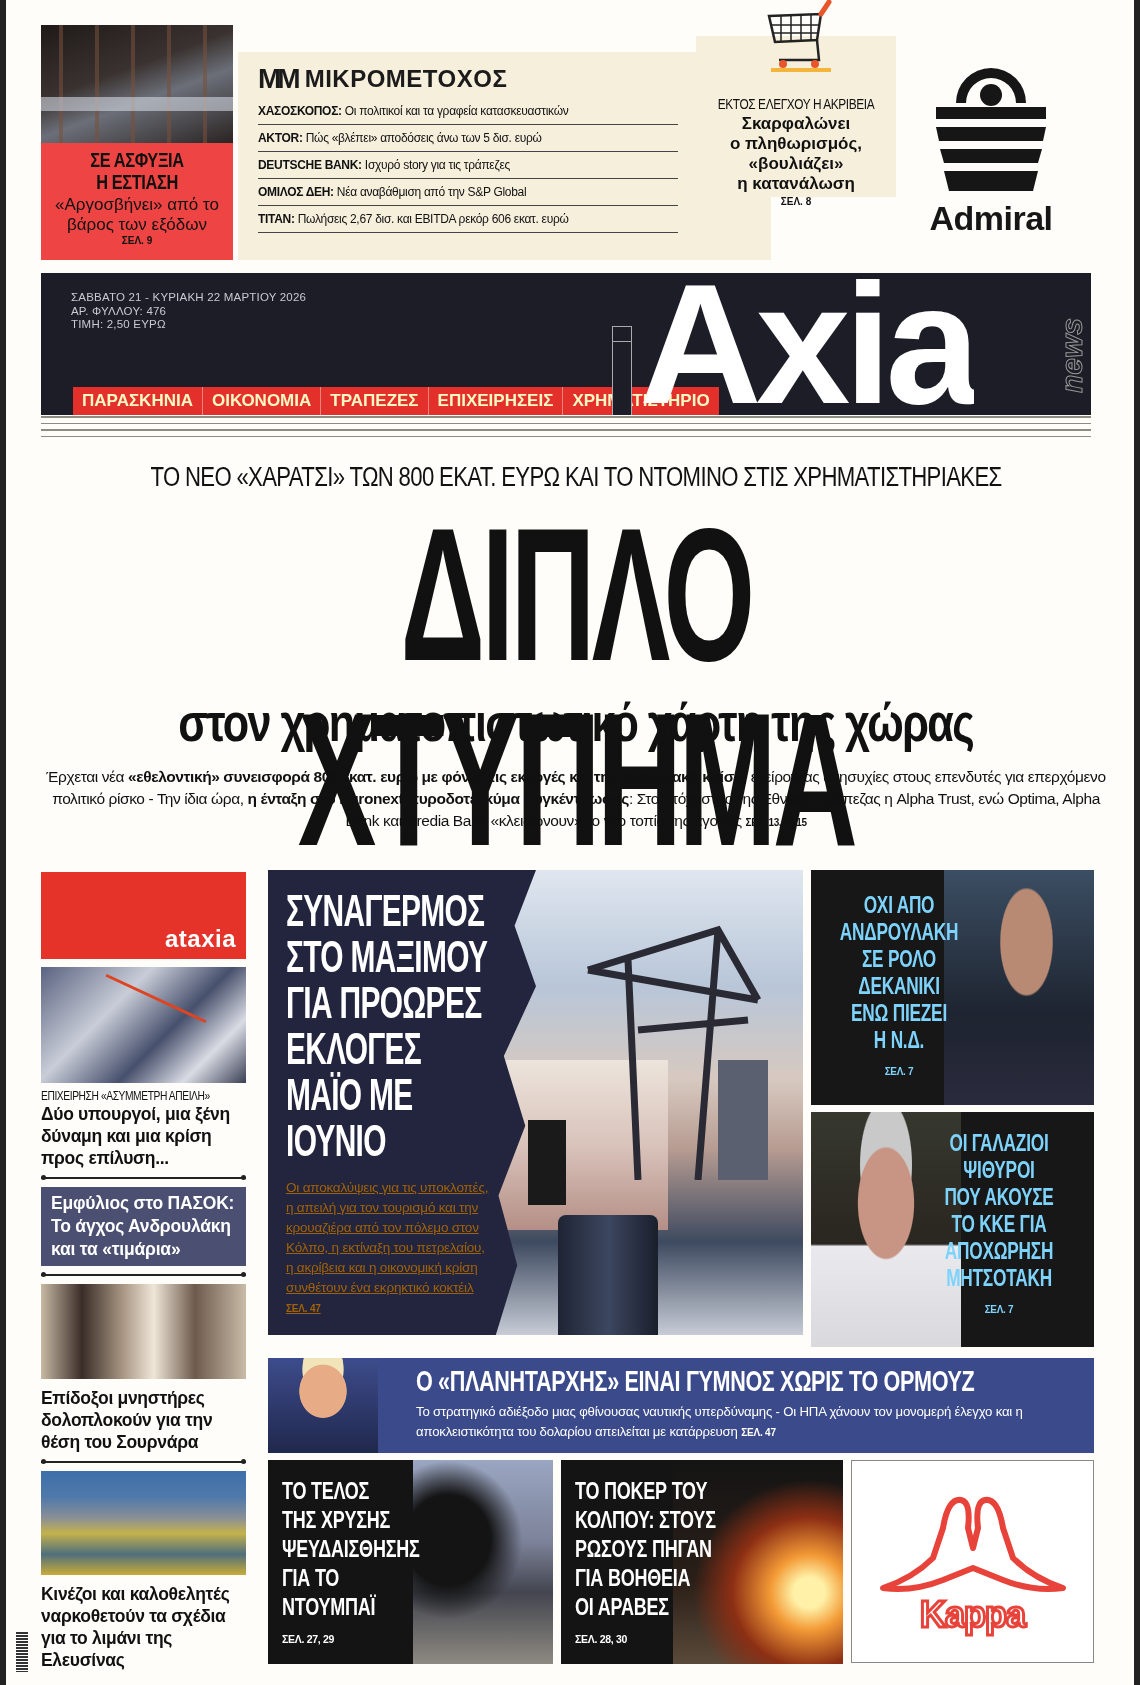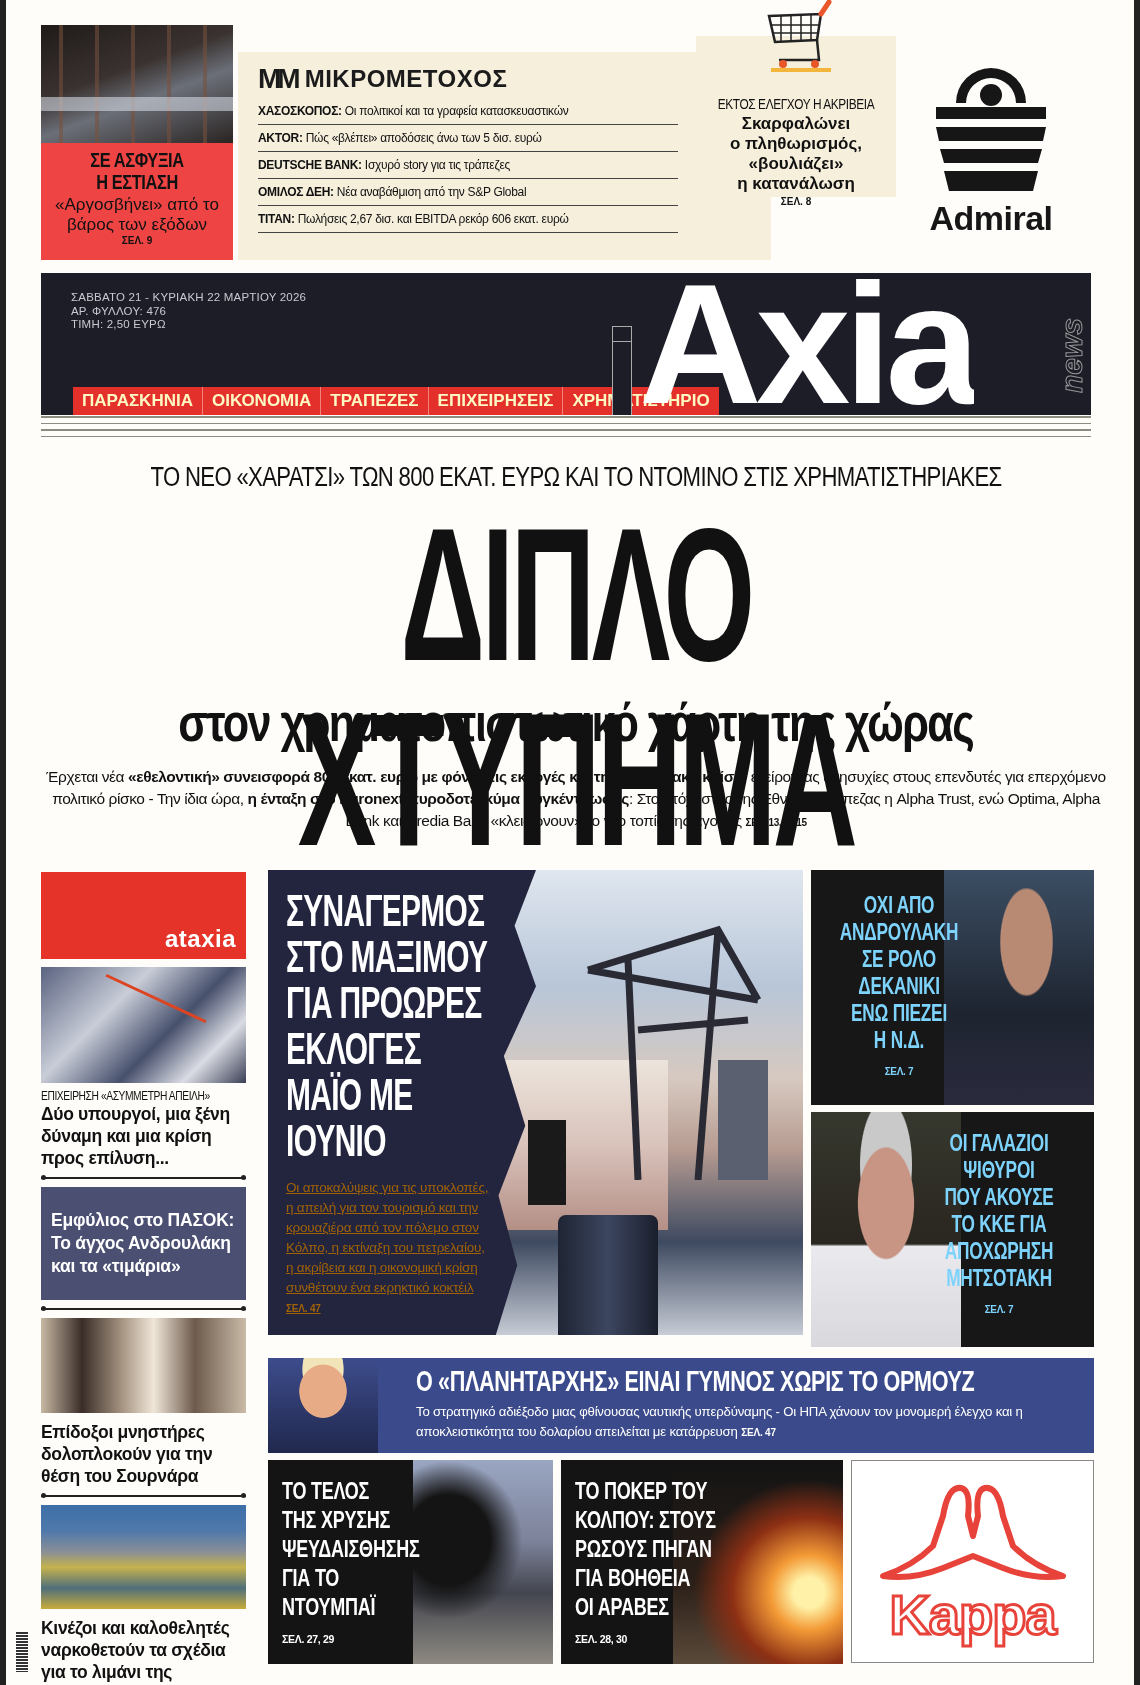--- a/index.html
+++ b/index.html
@@ -62,21 +62,21 @@
   .ataxia-box { height: 87px; background: #e6332a; position: relative; }
   .ataxia-box span { position: absolute; right: 10px; bottom: 6px; color: #fff; font-size: 24px; font-weight: 700; letter-spacing: .5px; }
   .ph { position: relative; overflow: hidden; }
   .ph-collage { height: 116px; margin-top: 8px; background: linear-gradient(135deg, #5a6380 0%, #c9cdd8 35%, #47506c 60%, #dadce4 80%, #3a3f55 100%); }
   .ph-collage::after { content: ""; position: absolute; left: 60px; top: 30px; width: 110px; height: 3px; background: #d42; transform: rotate(25deg); }
   .lc-kicker { font-size: 12.5px; margin-top: 6px; letter-spacing: -0.5px; transform: scaleX(.82); transform-origin: left; white-space: nowrap; }
   .lc-head { font-weight: 900; font-size: 17.5px; line-height: 22px; letter-spacing: -0.3px; }
   .sep { height: 2px; background: #222; margin: 8px 0; position: relative; }
   .sep::before, .sep::after { content: ""; position: absolute; top: -2px; width: 5px; height: 5px; background: #222; border-radius: 50%; }
   .sep::before { left: 0; } .sep::after { right: 0; }
-  .pasok-box { background: #4b4f72; color: #fff; font-weight: 900; font-size: 17.5px; line-height: 23px; padding: 22px 10px; letter-spacing: -0.2px; }
+  .pasok-box { background: #4b4f72; color: #fff; font-weight: 900; font-size: 17.5px; line-height: 23px; padding: 5px 10px; letter-spacing: -0.2px; }
   .ph-two { height: 95px; background: linear-gradient(90deg, #c8b9a4 0%, #3a2d28 20%, #a99784 40%, #efe6d8 55%, #6d5a4c 75%, #c9bba8 100%); }
   .ph-port { height: 104px; margin-top: 2px; background: linear-gradient(180deg, #3d6fa8 0%, #4f79ab 25%, #8a8f96 45%, #c4b24c 60%, #4f6f7c 80%, #c9ac3a 100%); }
 
   
   .center { position: absolute; left: 262px; top: 870px; width: 535px; height: 465px; background: #e8ecf2; overflow: hidden; }
   .center .dark { position: absolute; left: 0; top: 0; width: 268px; height: 465px; background: #23253e; clip-path: polygon(0 0, 100% 0, 92% 12%, 100% 25%, 88% 40%, 96% 55%, 86% 70%, 93% 85%, 85% 100%, 0 100%); }
   .center .scene { position: absolute; left: 200px; top: 0; width: 335px; height: 465px; background: linear-gradient(180deg, #dfe6ef 0%, #b8c6d8 25%, #d7c9c0 45%, #b79c92 60%, #3e4a60 80%, #c7ccd6 100%); }
   .crane { position: absolute; left: 300px; top: 40px; width: 200px; height: 270px; }
   .barrel { position: absolute; left: 290px; top: 345px; width: 100px; height: 120px; background: linear-gradient(90deg, #1e2433, #3d4660 50%, #1a1f2c); border-radius: 8px 8px 0 0; }
   .mansion { position: absolute; left: 230px; top: 190px; width: 170px; height: 170px; background: linear-gradient(180deg, #ece4dc 0%, #d9c3bb 50%, #b48f86 100%); }
@@ -109,21 +109,21 @@
   .bbox1 { left: 262px; width: 285px; }
   .bbox2 { left: 555px; width: 282px; }
   .bbox1 .bg { position: absolute; right: 0; top: 0; width: 140px; height: 204px; background: linear-gradient(180deg, #9aa6c2 0%, #7c8299 40%, #43454f 65%, #8e8a82 100%); }
   .bbox1 .bg::after { content: ""; position: absolute; left: -40px; top: 0; width: 150px; height: 160px; background: radial-gradient(ellipse, #141414 40%, transparent 70%); }
   .bbox2 .bg { position: absolute; right: 0; top: 0; width: 170px; height: 204px; background: radial-gradient(ellipse at 80% 65%, #fff2a8 0 8%, #f39a36 20%, #8c2f14 40%, transparent 60%), linear-gradient(180deg, #141414 0%, #2b1f18 60%, #5a4a3a 100%); }
   .bbox .txt { position: absolute; left: 14px; top: 16px; font-weight: 900; font-size: 24px; line-height: 29px; letter-spacing: -0.3px; }
   .bbox .txt div { transform: scaleX(.75); transform-origin: left; white-space: nowrap; }
   .bbox .page-ref { display: block; margin-top: 4px; font-size: 10.5px; }
 
   .kappa { position: absolute; left: 845px; top: 1460px; width: 243px; height: 203px; border: 1px solid #888; background: #fff; display: flex; flex-direction: column; align-items: center; justify-content: center; }
-  .kappa .word { font-weight: 900; font-size: 56px; color: #fff; -webkit-text-stroke: 3px #e8433a; letter-spacing: -1px; margin-top: -4px; }
+  .kappa .word { font-weight: 900; font-size: 36px; color: #fff; -webkit-text-stroke: 3px #e8433a; letter-spacing: -1px; margin-top: -4px; }
   .barcode { position: absolute; left: 10px; top: 1632px; width: 12px; height: 40px; background: repeating-linear-gradient(180deg, #333 0 2px, #fff 2px 3px); }
 </style>
 </head>
 <body>
 
 <div class="page">
 
   <div class="teaser-estiasi">
     <div class="photo"></div>
     <div class="head">

